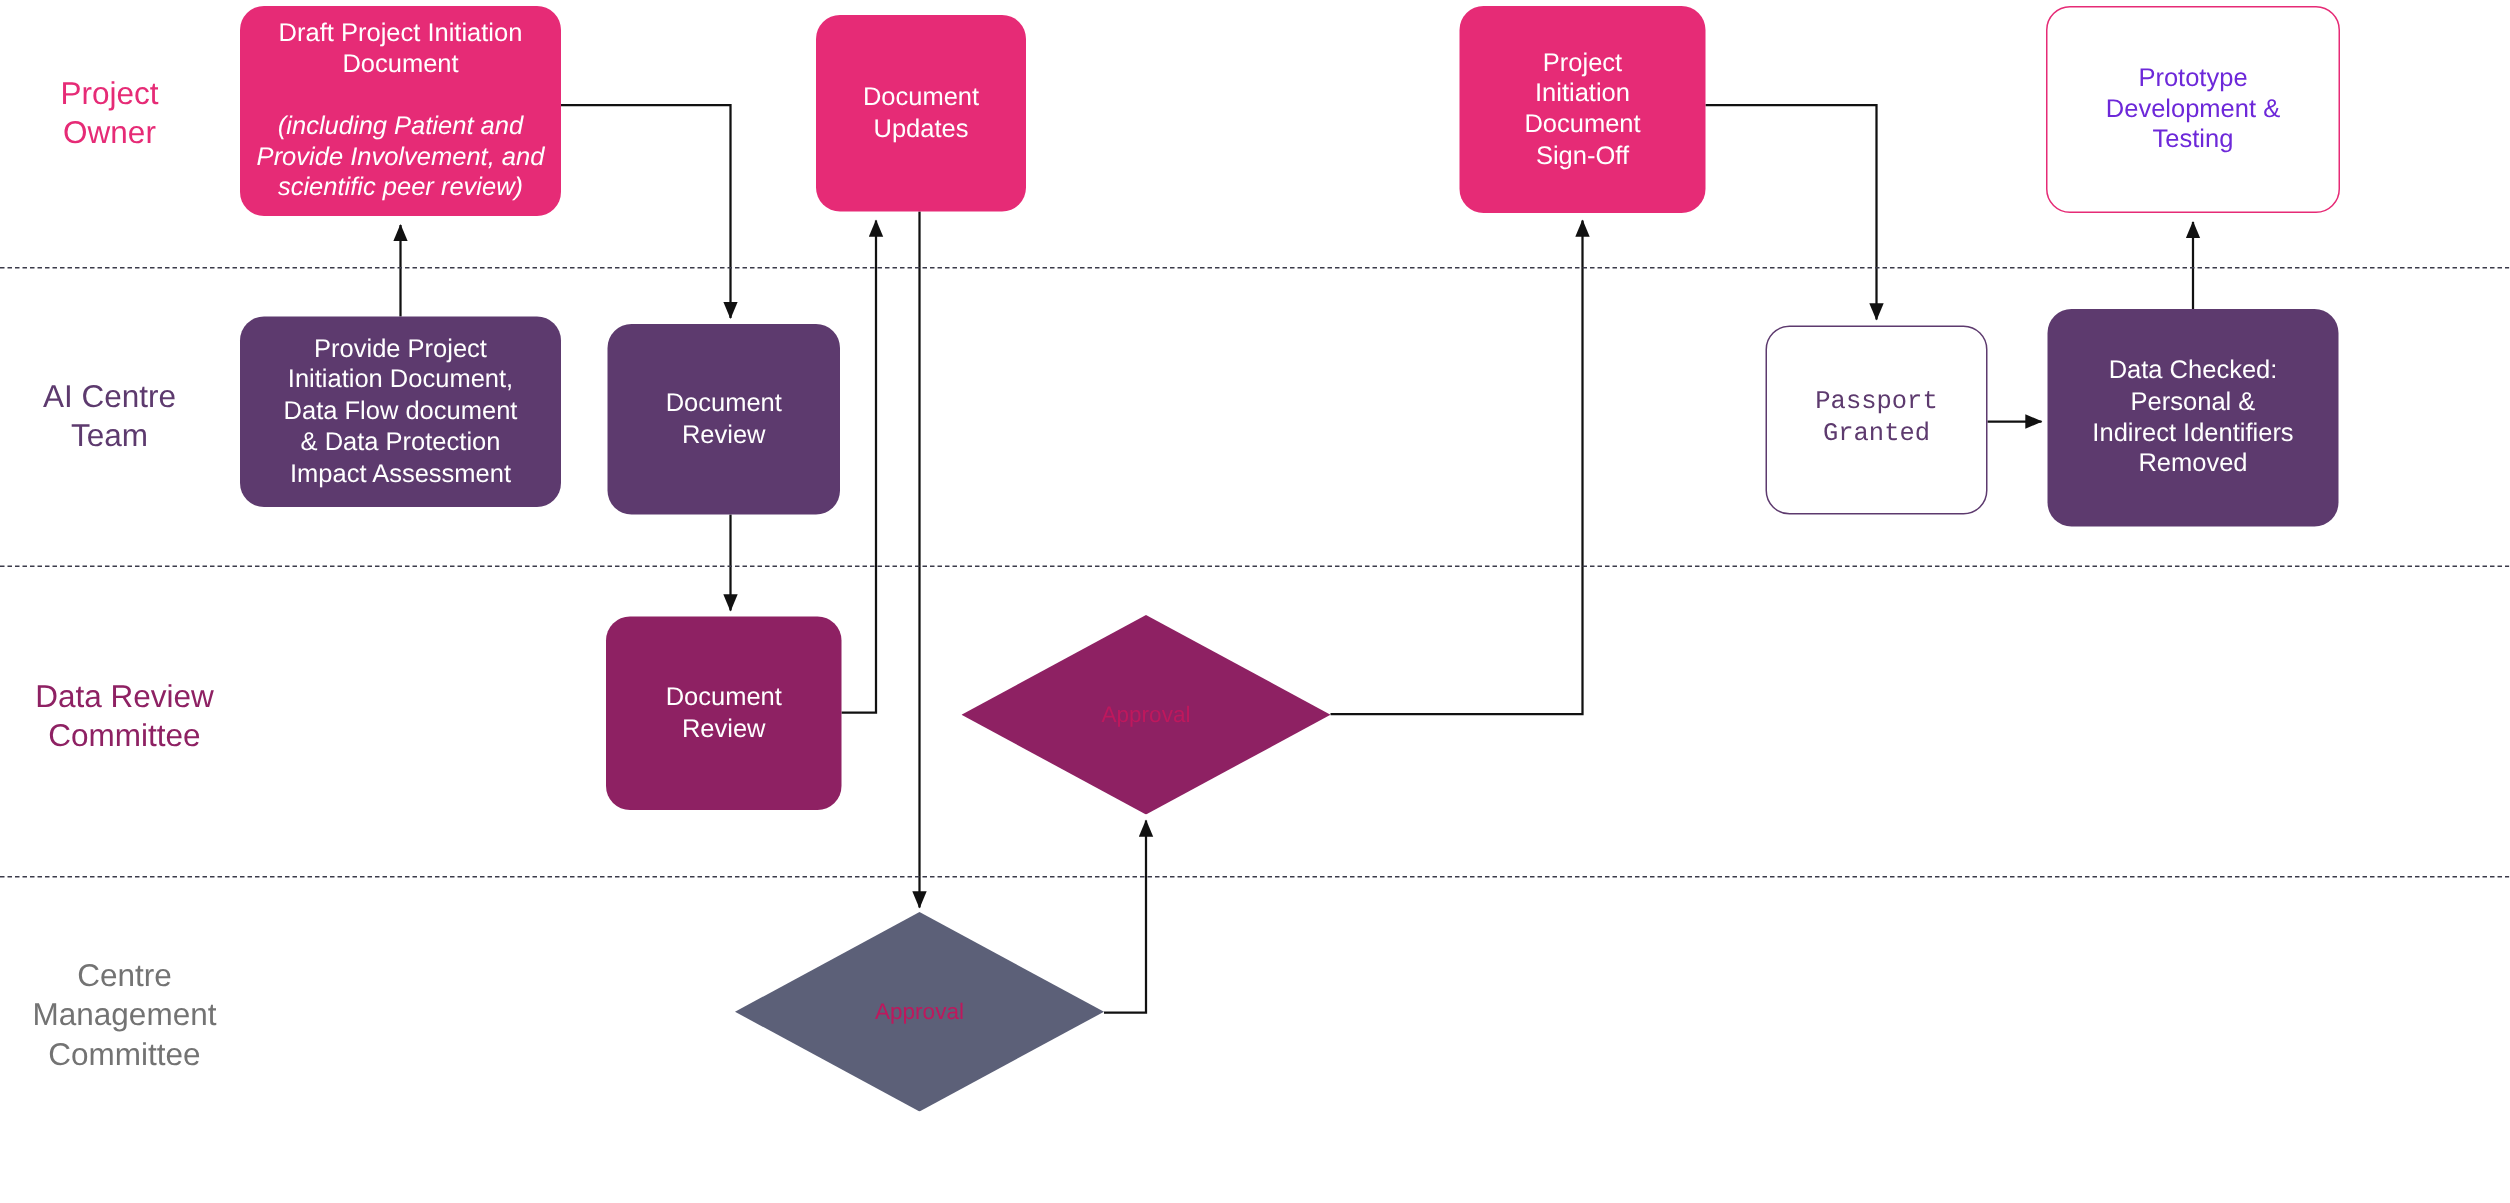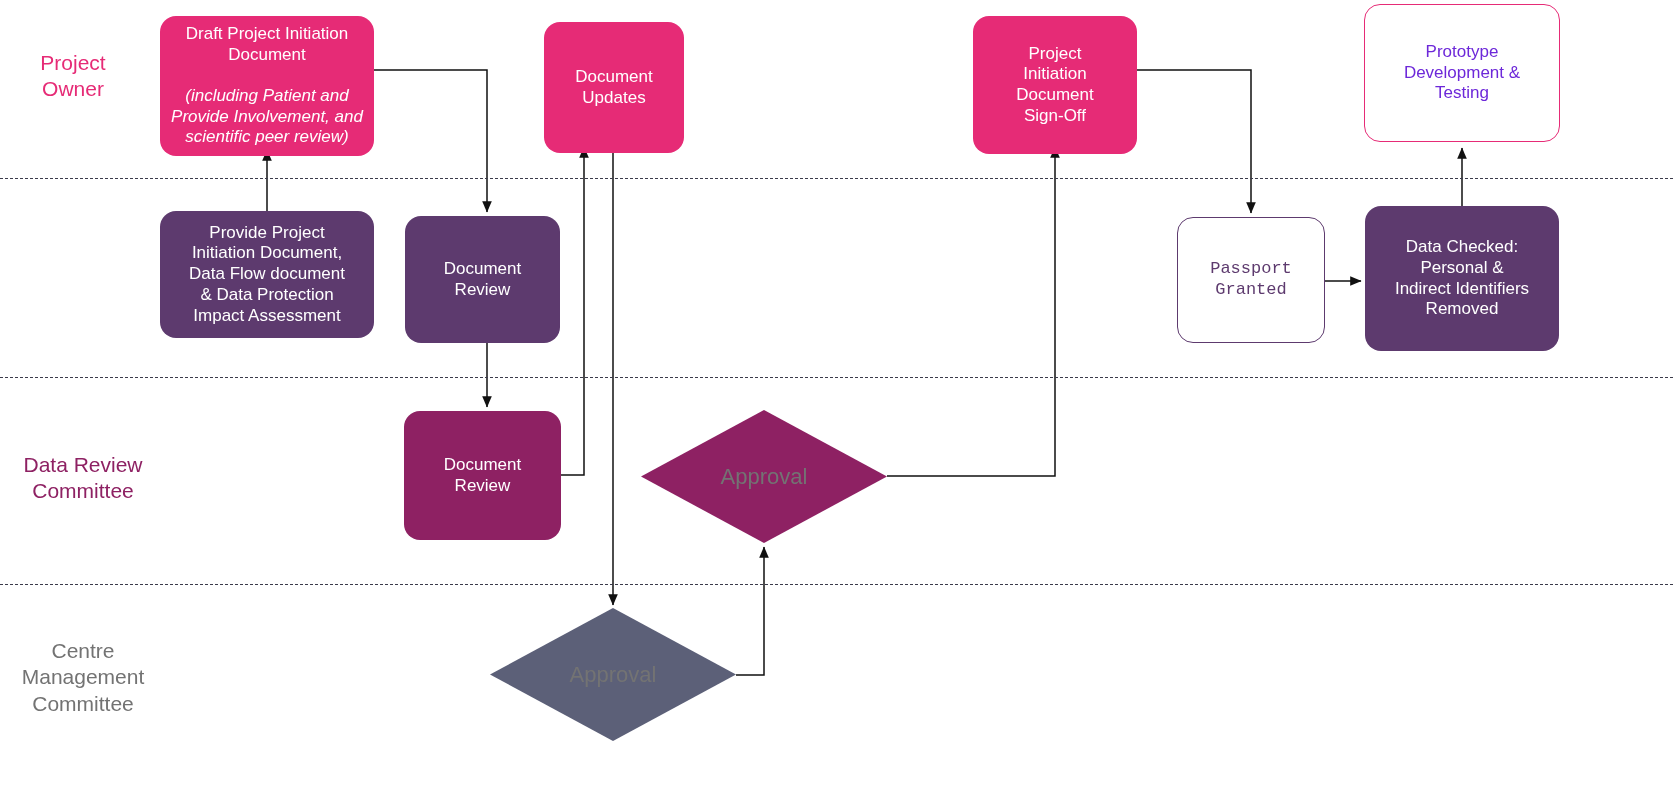--- a/index.html
+++ b/index.html
@@ -3,28 +3,28 @@
 <meta charset="utf-8">
 <style>
   html,body{margin:0;padding:0;background:#ffffff;}
   body{font-family:"Liberation Sans",sans-serif;}
   #canvas{position:relative;width:1673px;height:802px;background:#ffffff;overflow:hidden;}
   .lane-label{position:absolute;text-align:center;line-height:1.25;font-size:21px;white-space:pre-line;}
   .divider{position:absolute;left:0;width:1673px;height:0;border-top:1.6px dashed #3b3b4a;}
   .node{position:absolute;box-sizing:border-box;display:flex;align-items:center;justify-content:center;
         text-align:center;line-height:1.22;font-size:17px;border-radius:16px;padding:4px 8px;}
   .node span{display:block;white-space:pre-line;}
-  .fill-pink{background:#e62b76;color:#ffffff;margin-top:12px;}
+  .fill-pink{background:#e62b76;color:#ffffff;}
   .fill-purple{background:#5d3a6e;color:#ffffff;}
   .fill-magenta{background:#8e2163;color:#ffffff;}
   .out-pink{background:#ffffff;color:#6d28d9;border:1.6px solid #e62b76;}
   .out-purple{background:#ffffff;color:#5d3a6e;border:1.6px solid #5d3a6e;}
   .diamond{position:absolute;display:flex;align-items:center;justify-content:center;}
   .diamond svg{position:absolute;inset:0;width:100%;height:100%;}
-  .diamond .dlabel{position:relative;z-index:2;color:#737373;font-size:22px;}
+  .diamond .dlabel{position:relative;z-index:2;color:#be185d;font-size:15px;}
   .edges{position:absolute;left:0;top:0;width:1673px;height:802px;pointer-events:none;}
   .italic{font-style:italic;}
 </style>
 </head>
 <body>
 
 <div id="canvas">
 
   <svg class="edges" viewBox="0 0 1673 802" xmlns="http://www.w3.org/2000/svg">
     <defs>
@@ -45,20 +45,22 @@
         <polyline points="1462,206 1462,148" marker-end="url(#arrow)"></polyline>
       </g>
   </svg>
 
   <div class="divider" id="div0" style="top: 178px;"></div>
   <div class="divider" id="div1" style="top: 377px;"></div>
   <div class="divider" id="div2" style="top: 584px;"></div>
 
   <div class="lane-label" id="lane0" style="left: 18px; top: 50px; width: 110px; color: rgb(230, 43, 118);">Project
 Owner</div>
+  <div class="lane-label" id="lane1" style="left: 12px; top: 252px; width: 122px; color: rgb(93, 58, 110);">AI Centre
+Team</div>
   <div class="lane-label" id="lane2" style="left: 8px; top: 452px; width: 150px; color: rgb(142, 33, 99);">Data Review
 Committee</div>
   <div class="lane-label" id="lane3" style="left: 8px; top: 638px; width: 150px; color: #737373;">Centre
 Management
 Committee</div>
 
   <div class="node fill-pink" id="n0" style="left: 160px; top: 4px; width: 214px; height: 140px;">
     <span>
       <span>Draft Project Initiation Document</span>
       <span class="italic">(including Patient and Provide Involvement, and scientific peer review)</span>

